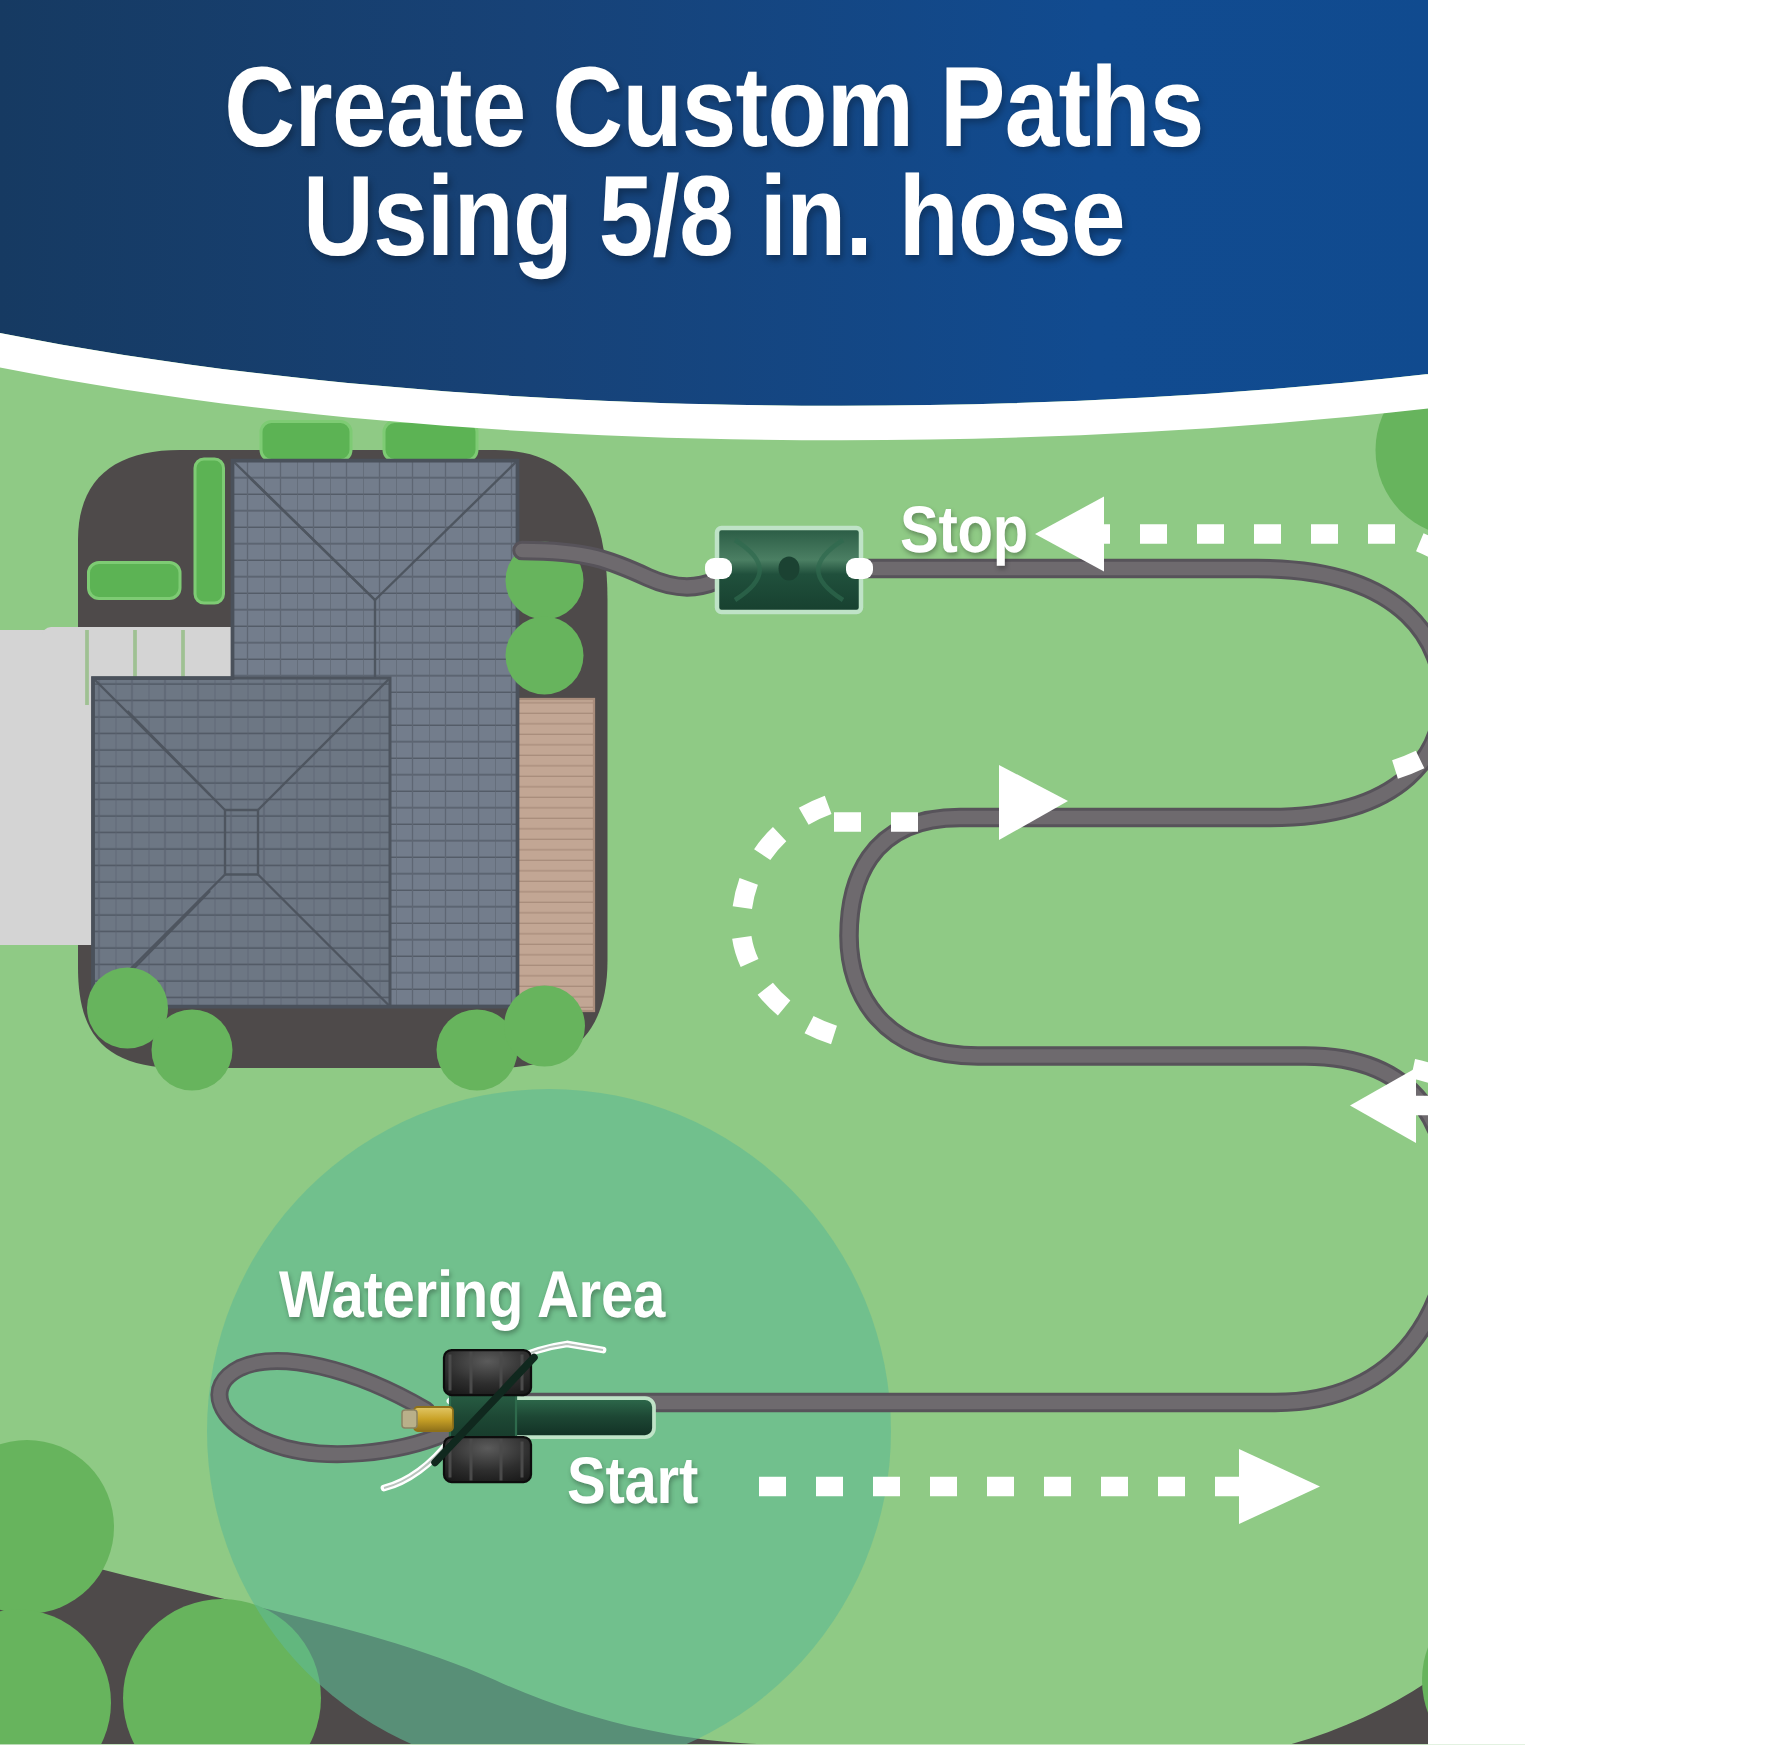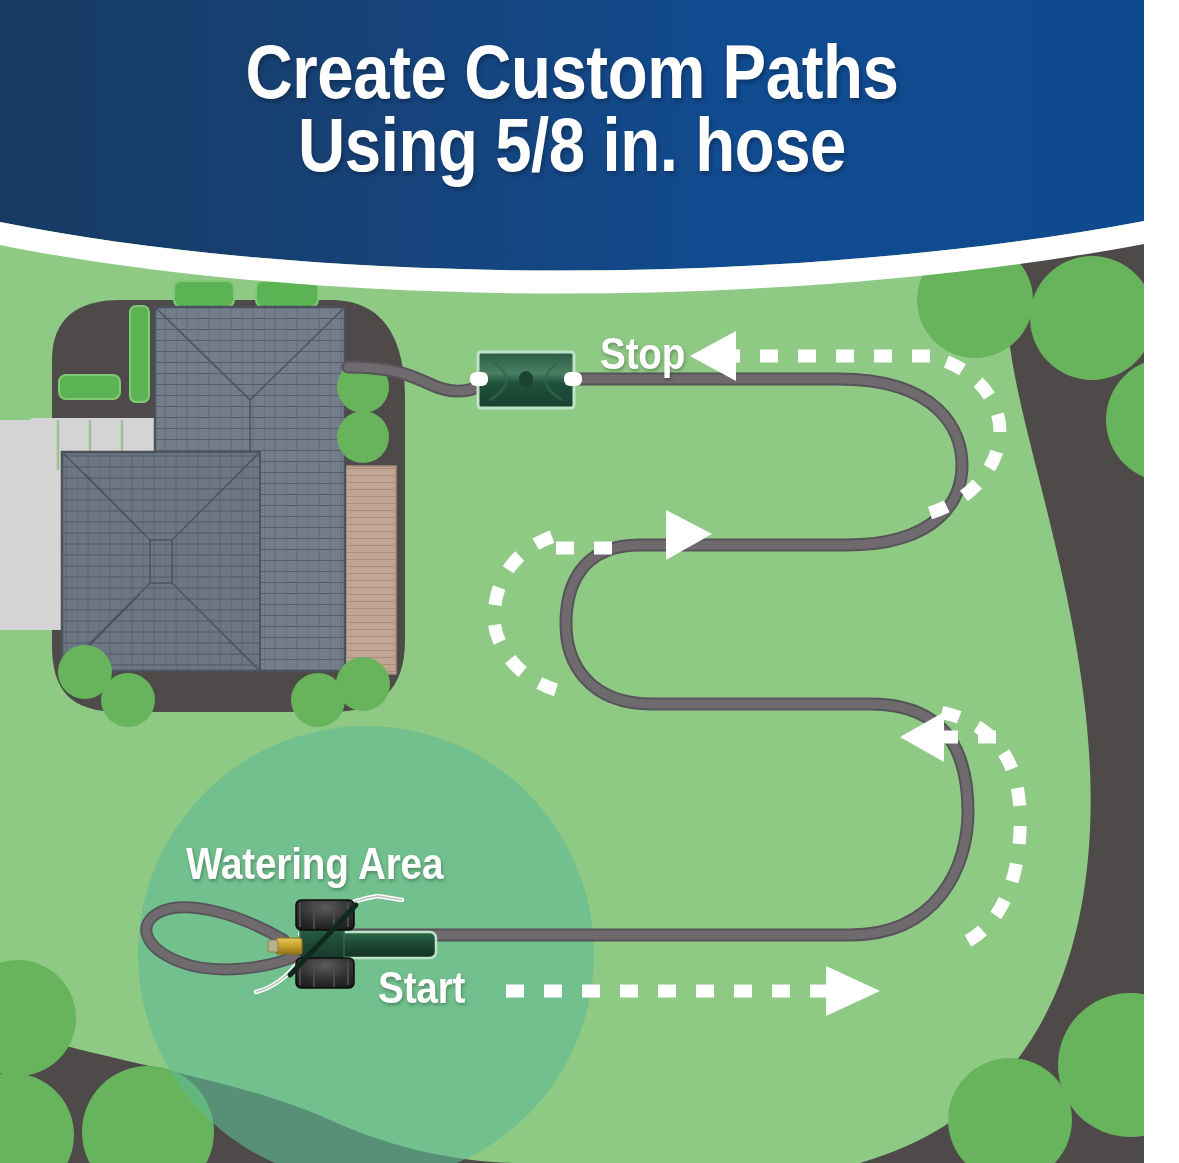--- a/index.html
+++ b/index.html
@@ -6,21 +6,21 @@
   html, body {
     margin: 0;
     padding: 0;
     background: #ffffff;
   }
   body {
     font-family: "Liberation Sans", sans-serif;
   }
   #infographic {
     position: relative;
-    width: 1144px;
+    width: 952px;
     height: 1163px;
     overflow: hidden;
     background: #8fca85;
   }
   #scene {
     position: absolute;
     inset: 0;
     width: 1179px;
     height: 1163px;
     display: block;

